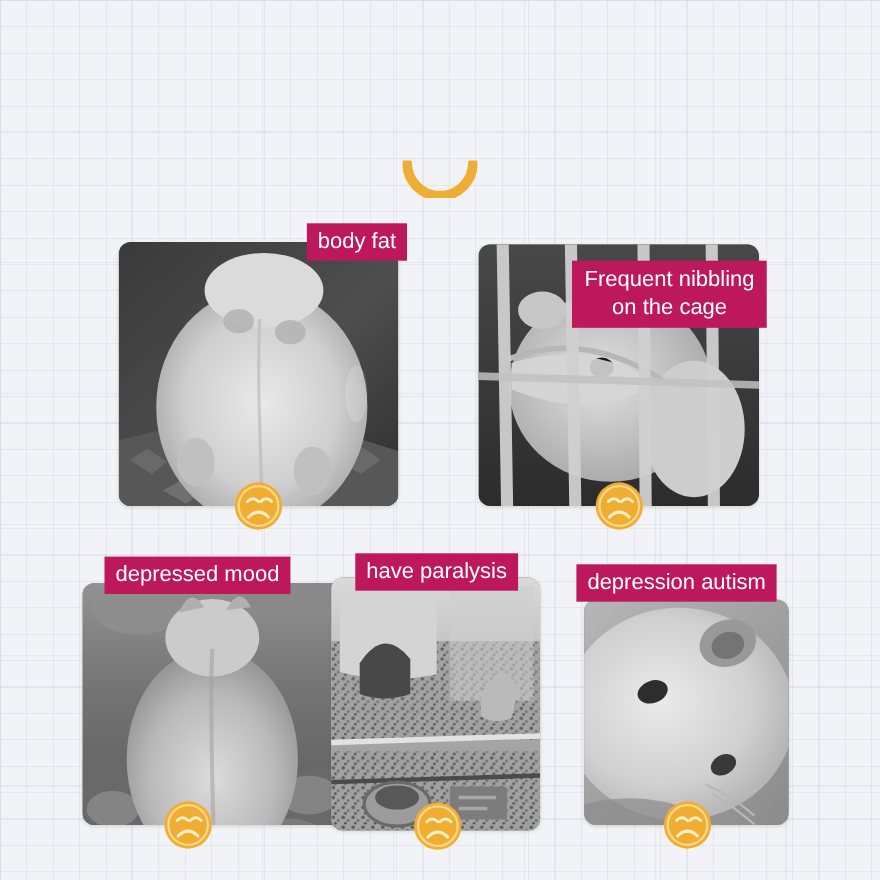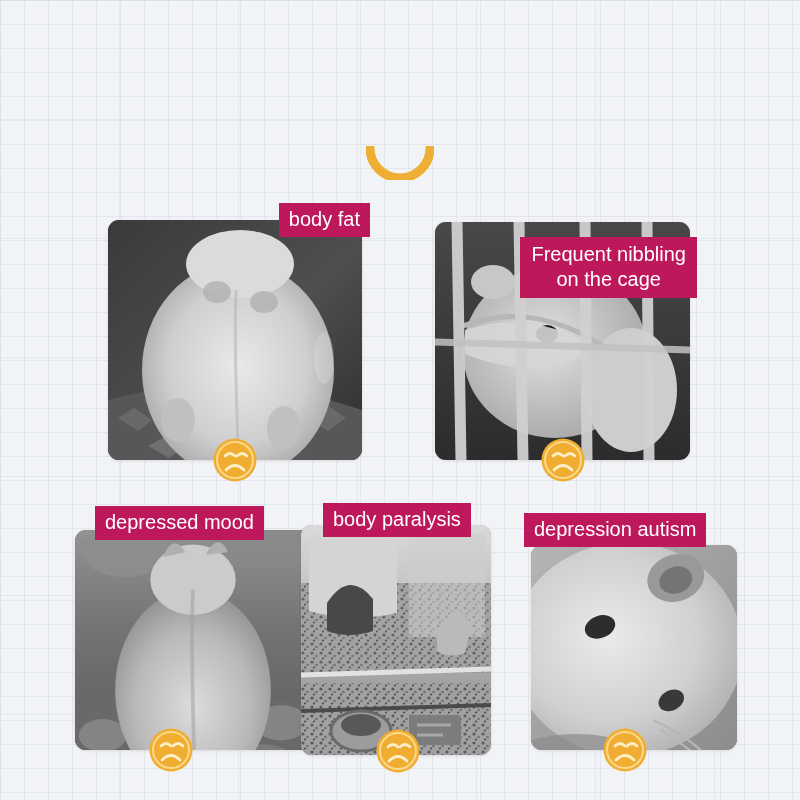--- a/index.html
+++ b/index.html
@@ -230,33 +230,33 @@
         <path d="M136 108 q20 -40 34 -6 l-6 26 q-16 6 -28 -2 Z" fill="#bcbab6"></path>
         <line x1="0" y1="150" x2="190" y2="144" stroke="#e4e2de" stroke-width="5"></line>
         <line x1="0" y1="186" x2="190" y2="180" stroke="#4c4a48" stroke-width="4"></line>
         <ellipse cx="60" cy="206" rx="30" ry="20" fill="#9e9c98" stroke="#6c6a67" stroke-width="3"></ellipse>
         <ellipse cx="60" cy="200" rx="20" ry="11" fill="#5a5855"></ellipse>
         <rect x="108" y="190" width="52" height="30" rx="3" fill="#7e7c79"></rect>
         <line x1="116" y1="200" x2="150" y2="200" stroke="#a9a7a3" stroke-width="3"></line>
         <line x1="116" y1="210" x2="142" y2="210" stroke="#a9a7a3" stroke-width="3"></line>
       </svg>
     </div>
-    <div class="badge one-line" style="left:22px;top:-22px;">body paralysis</div>
+    <div class="badge one-line" style="left:22px;top:-22px;">have paralysis</div>
     <div class="emoji" style="left:74px;top:203px;">
       <svg viewBox="0 0 46 46" aria-hidden="true">
         <circle cx="23" cy="23" r="21.5" fill="#f0ad32"></circle>
         <circle cx="23" cy="23" r="18" fill="none" stroke="#fbd98a" stroke-width="2"></circle>
         <path d="M13 19 q5 -5 10 0" fill="none" stroke="#fdf0c9" stroke-width="2.6" stroke-linecap="round"></path>
         <path d="M25 19 q5 -5 10 0" fill="none" stroke="#fdf0c9" stroke-width="2.6" stroke-linecap="round"></path>
         <path d="M14 33 q9 -9 18 0" fill="none" stroke="#fdf0c9" stroke-width="2.8" stroke-linecap="round"></path>
       </svg>
     </div>
   </div>
 
-  <div class="card" style="left:531px;top:545px;width:206px;height:205px;">
+  <div class="card" style="left:531px;top:545px;width:186px;height:205px;">
     <div class="photo">
       <svg class="ph-svg" viewBox="0 0 185 205" preserveAspectRatio="xMidYMid slice" aria-hidden="true">
         <defs>
           <radialGradient id="g5fur" cx="42%" cy="44%" r="72%">
             <stop offset="0%" stop-color="#eceae6"></stop>
             <stop offset="55%" stop-color="#d2d0cb"></stop>
             <stop offset="100%" stop-color="#a5a39e"></stop>
           </radialGradient>
           <linearGradient id="g5bg" x1="0" y1="0" x2="1" y2="1">
             <stop offset="0%" stop-color="#b8b6b2"></stop>

